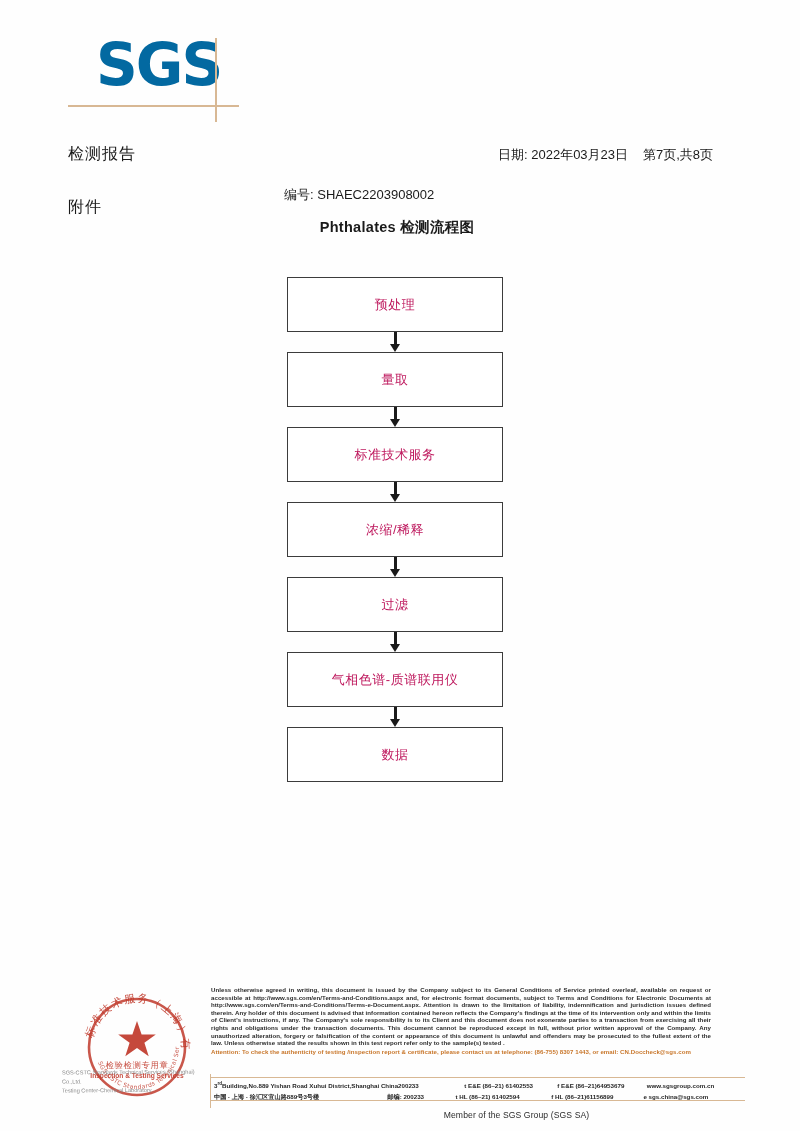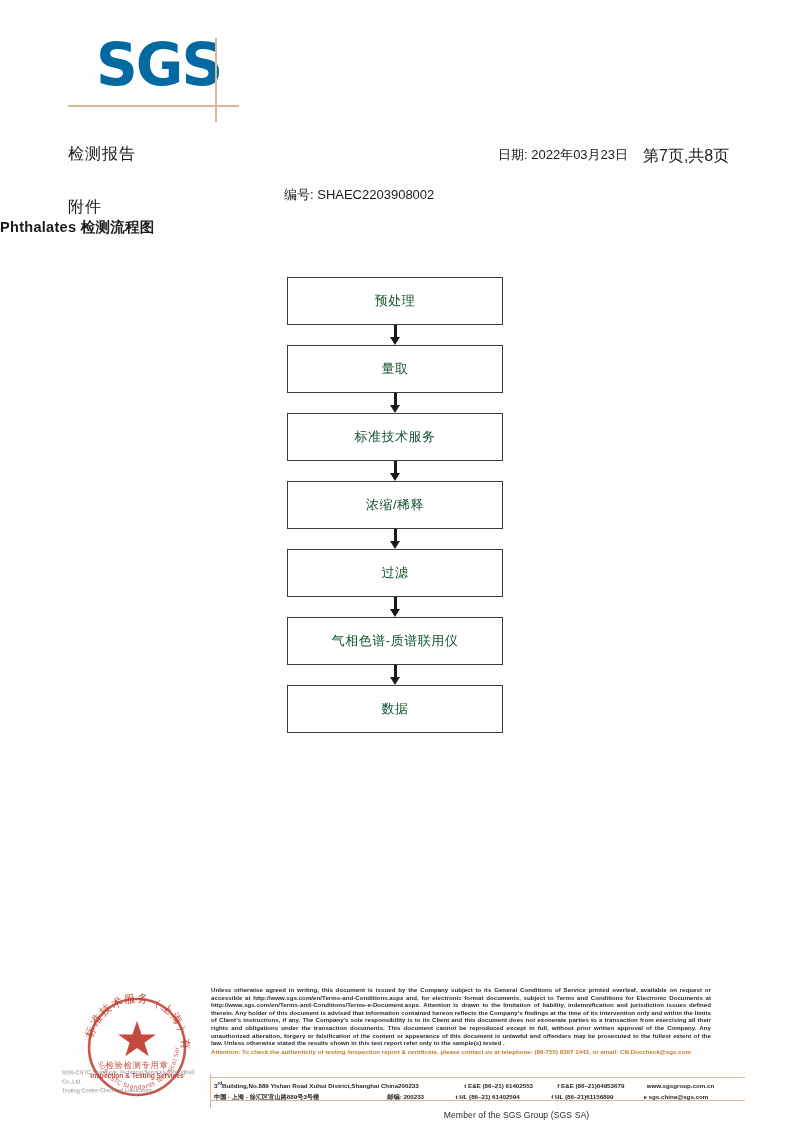--- a/index.html
+++ b/index.html
@@ -87,61 +87,61 @@
     position: absolute;
     left: 430px;
     top: 2px;
     font-size: 13px;
     white-space: nowrap;
   }
   .doc-page {
     position: absolute;
     left: 575px;
     top: 2px;
-    font-size: 16px;
+    font-size: 13px;
     white-space: nowrap;
   }
   .attachment-label {
     position: absolute;
     left: 68px;
     top: 182px;
     font-size: 16px;
     letter-spacing: 1px;
     margin-top: 15px;
   }
 
   
   .flow-title {
     position: absolute;
     left: 0;
     right: 6px;
     top: 218px;
-    text-align: left;
+    text-align: center;
     font-size: 14.5px;
     font-weight: bold;
     letter-spacing: 0.3px;
   }
   .flow {
     position: absolute;
     left: 287px;
     top: 277px;
     width: 216px;
   }
   .flow-box {
     width: 216px;
-    height: 48px;
+    height: 55px;
     box-sizing: border-box;
     border: 1.2px solid #3c3c3c;
     background: #ffffff;
     display: flex;
     align-items: center;
     justify-content: center;
     font-size: 13px;
     letter-spacing: 0.5px;
-    color: #14532d;
+    color: #be185d;
   }
   .flow-arrow {
     width: 216px;
     height: 20px;
     position: relative;
   }
   .flow-arrow .shaft {
     position: absolute;
     left: 50%;
     top: 0;

